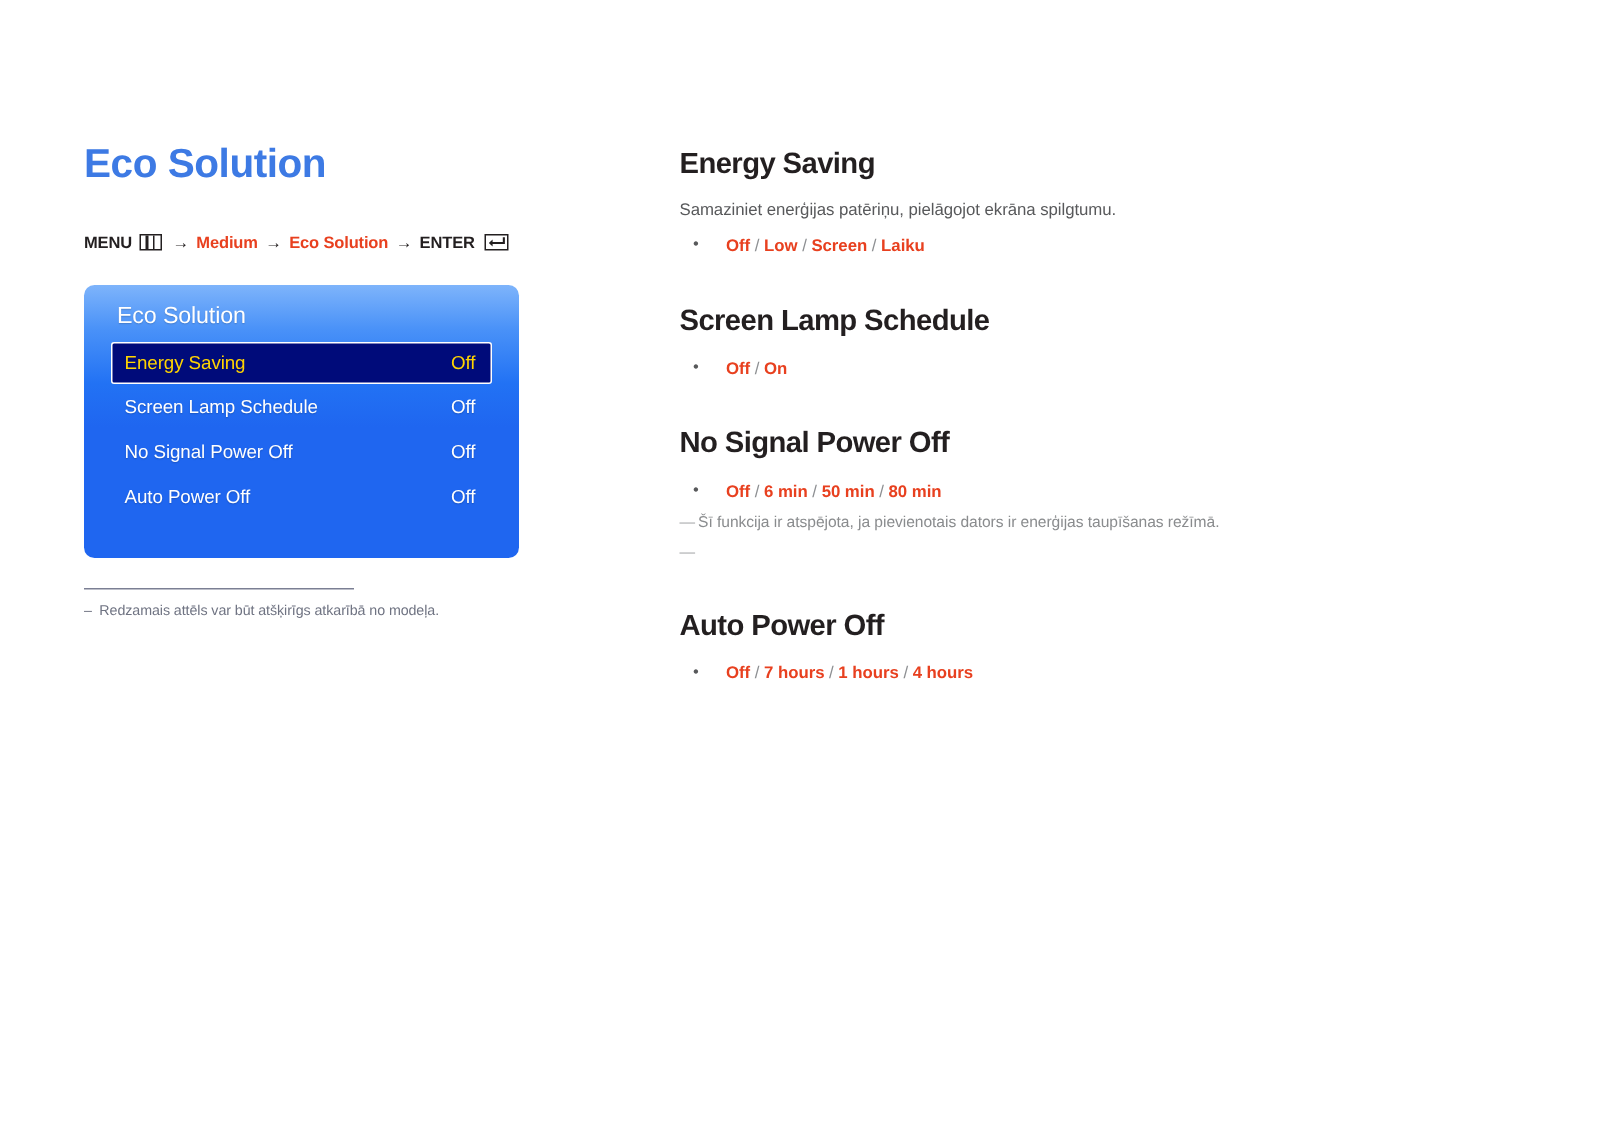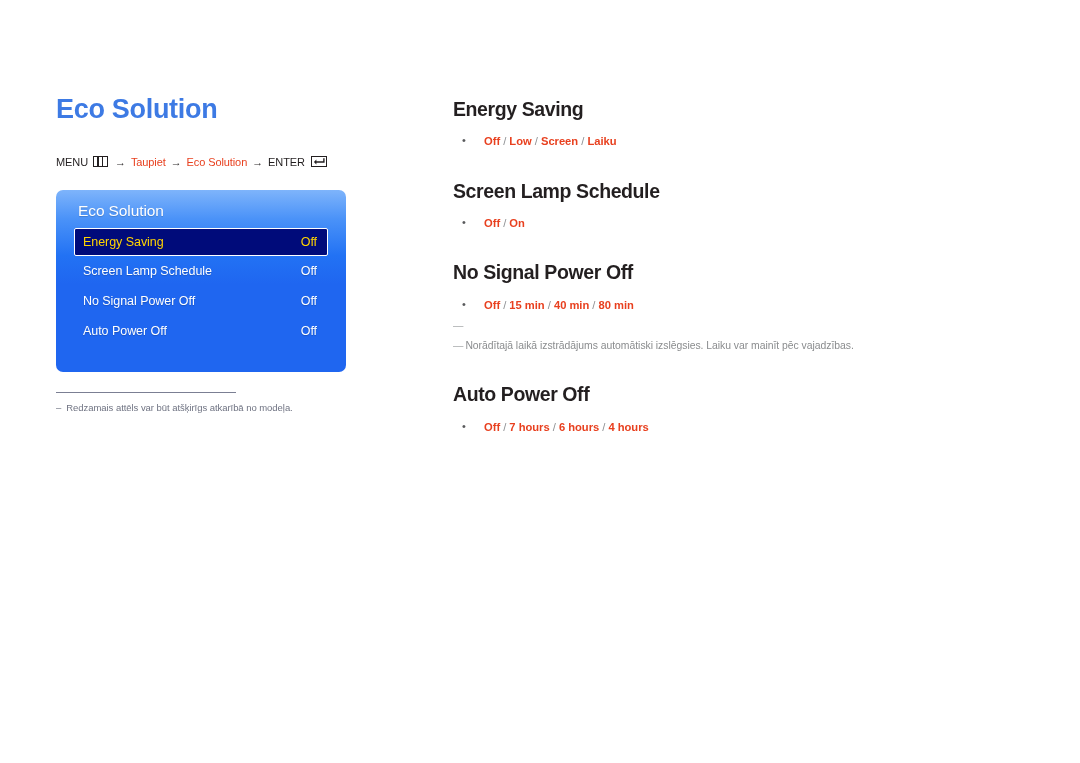--- a/index.html
+++ b/index.html
@@ -36,21 +36,21 @@
     color: #3d7ae4;
     letter-spacing: -0.3px;
     line-height: 1.1;
     margin: 0;
     white-space: nowrap;
   }
 
   .menu-path {
     margin-top: 31px;
     font-size: 11px;
-    font-weight: normal;
+    font-weight: bold;
     color: #231f20;
     white-space: nowrap;
     display: flex;
     align-items: center;
     gap: 3px;
     letter-spacing: -0.1px;
   }
   .menu-path .pl { color: #231f20; }
   .menu-path .red { color: #e8401f; }
   .menu-path .arrow {
@@ -243,21 +243,21 @@
 <div class="page">
 
   <div class="left-col">
 
     <h1 class="page-title">Eco Solution</h1>
 
     <div class="menu-path">
       <span class="pl">MENU</span>
       <span class="icon-menu"></span>
       <span class="arrow">→</span>
-      <span class="red">Taupiet</span>
+      <span class="red">Medium</span>
       <span class="arrow">→</span>
       <span class="red">Eco Solution</span>
       <span class="arrow">→</span>
       <span class="pl">ENTER</span>
       <span class="icon-enter">
         <svg width="13" height="9" viewBox="0 0 13 9" aria-hidden="true">
           <path d="M10.2 1.2 V4.3 H3.4 V2.6 L0.9 5.0 L3.4 7.4 V5.7 H11.6 V1.2 Z" fill="#231f20"></path>
         </svg>
       </span>
     </div>
@@ -295,53 +295,54 @@
       <span class="dash">–</span>
       <span>Redzamais attēls var būt atšķirīgs atkarībā no modeļa.</span>
     </div>
 
   </div>
 
   <div class="right-col">
 
     <div class="section">
       <h2 class="sec-title">Energy Saving</h2>
+      <p class="sec-desc">Samaziniet enerģijas patēriņu, pielāgojot ekrāna spilgtumu.</p>
       <div class="opt-line">
         <span class="bullet">•</span>
         <span class="opts"><span>Off</span><span class="sep"> / </span><span>Low</span><span class="sep"> / </span><span>Screen</span><span class="sep"> / </span><span>Laiku</span></span>
       </div>
     </div>
 
     <div class="section">
       <h2 class="sec-title">Screen Lamp Schedule</h2>
       <div class="opt-line">
         <span class="bullet">•</span>
         <span class="opts"><span>Off</span><span class="sep"> / </span><span>On</span></span>
       </div>
     </div>
 
     <div class="section">
       <h2 class="sec-title">No Signal Power Off</h2>
       <div class="opt-line">
         <span class="bullet">•</span>
-        <span class="opts"><span>Off</span><span class="sep"> / </span><span>15 min</span><span class="sep"> / </span><span>40 min</span><span class="sep"> / </span><span>80 min</span></span>
+        <span class="opts"><span>Off</span><span class="sep"> / </span><span>6 min</span><span class="sep"> / </span><span>50 min</span><span class="sep"> / </span><span>80 min</span></span>
       </div>
       <div class="notes">
         <div class="note-line">
           <span class="emdash">—</span>
+          <span>Šī funkcija ir atspējota, ja pievienotais dators ir enerģijas taupīšanas režīmā.</span>
         </div>
         <div class="note-line">
           <span class="emdash">—</span>
-          <span>Norādītajā laikā izstrādājums automātiski izslēgsies. Laiku var mainīt pēc vajadzības.</span>
         </div>
       </div>
     </div>
 
     <div class="section">
       <h2 class="sec-title">Auto Power Off</h2>
       <div class="opt-line">
         <span class="bullet">•</span>
-        <span class="opts"><span>Off</span><span class="sep"> / </span><span>7 hours</span><span class="sep"> / </span><span>6 hours</span><span class="sep"> / </span><span>4 hours</span></span>
+        <span class="opts"><span>Off</span><span class="sep"> / </span><span>7 hours</span><span class="sep"> / </span><span>1 hours</span><span class="sep"> / </span><span>4 hours</span></span>
       </div>
     </div>
 
   </div>
 </div>
 
 </body></html>

